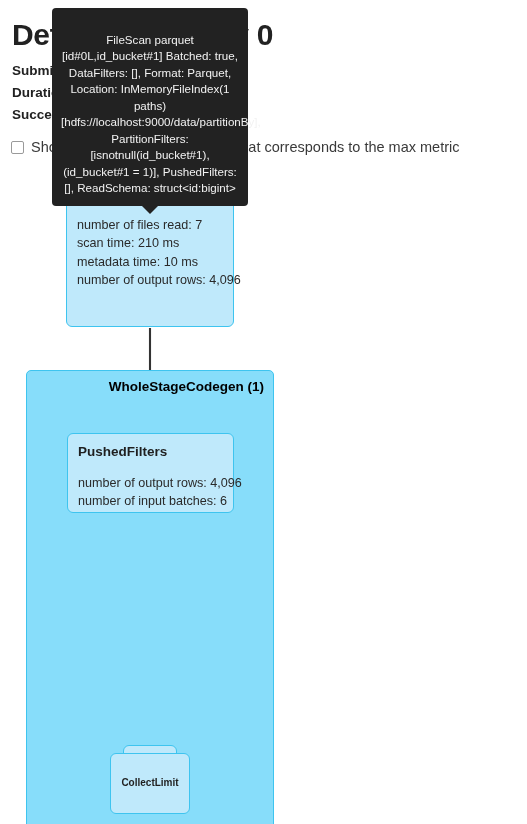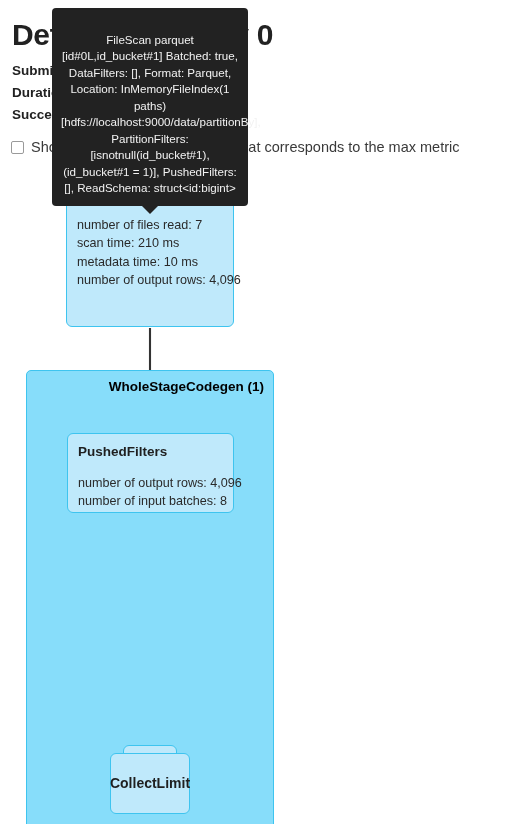--- a/index.html
+++ b/index.html
@@ -164,21 +164,21 @@
   #node-collectlimit {
     left: 110px;
     top: 593px;
     width: 80px;
     height: 61px;
     padding: 0;
     display: flex;
     align-items: center;
     justify-content: center;
   }
-  #node-collectlimit .node-title { font-size: 14px; }
+  #node-collectlimit .node-title { font-size: 10px; }
 
   
   .tooltip {
     position: absolute;
     left: 52px;
     top: 8px;
     width: 196px;
     box-sizing: border-box;
     background: #222222;
     color: #f2f2f2;
@@ -255,21 +255,21 @@
   </div>
 
   <div id="cluster-wholestagecodegen">
     <div class="cluster-label">WholeStageCodegen (1)</div>
   </div>
 
   <div class="node" id="node-columnartorow">
     <div class="node-title">PushedFilters</div>
     <div class="node-metrics">
       <div>number of output rows: 4,096</div>
-      <div>number of input batches: 8</div>
+      <div>number of input batches: 6</div>
     </div>
   </div>
 
   <div class="node" id="node-project">
     <div class="node-title">Project</div>
   </div>
 
   <div class="node" id="node-collectlimit">
     <div class="node-title">CollectLimit</div>
   </div>

